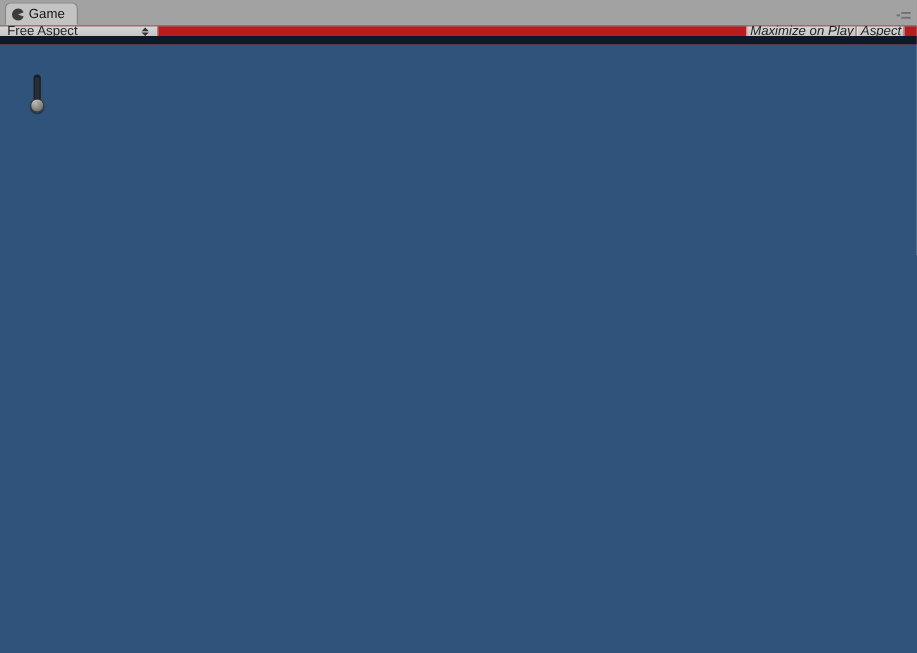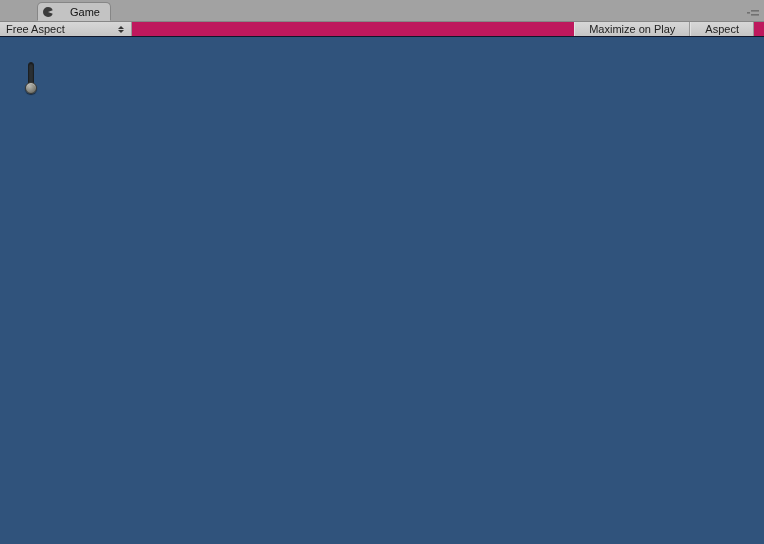--- a/index.html
+++ b/index.html
@@ -33,24 +33,23 @@
     .tab {
       height: 19px;
       background: #c3c3c3;
       border: 1px solid #868686;
       border-bottom: 1px solid #c3c3c3;
       border-top-left-radius: 5px;
       border-top-right-radius: 5px;
       display: flex;
       align-items: center;
       padding: 0 10px 0 4px;
-      gap: 16px;
+      gap: 3px;
       position: relative;
       z-index: 2;
-      margin-left: 33px;
     }
     .tab-icon {
       width: 12px;
       height: 12px;
       display: flex;
       align-items: center;
       justify-content: center;
     }
     .tab-icon svg {
       display: block;
@@ -66,23 +65,23 @@
       width: 14px;
       height: 12px;
       display: flex;
       align-items: center;
       justify-content: center;
       opacity: 0.55;
     }
     .toolbar {
       width: 100%;
       height: 16px;
-      background: #be185d;
+      background: #b91c1c;
       border-top: 1px solid #868686;
-      border-bottom: 1px solid #0f172a;
+      border-bottom: 7px solid #0f172a;
       display: flex;
       align-items: flex-end;
       position: relative;
       z-index: 1;
     }
     .aspect-dropdown {
       width: 132px;
       height: 100%;
       border-right: 1px solid #999;
       background: linear-gradient(#d7d7d7, #c5c5c5);
@@ -114,22 +113,23 @@
       border-right: 1px solid #999;
       border-left: 1px solid #e1e1e1;
     }
     .toolbar-btn {
       height: 100%;
       border-right: 1px solid #999;
       border-left: 1px solid #e1e1e1;
       background: linear-gradient(#d7d7d7, #c5c5c5);
       display: flex;
       align-items: center;
-      padding: 0 14px;
+      padding: 0 2px;
       color: #222;
+      font-style: italic;
     }
     .toolbar-btn:last-child {
       border-right: 1px solid #e1e1e1;
     }
     .toolbar-gap-end {
       width: 10px;
       background: #c3c3c3;
     }
     .viewport {
       width: 100%;

